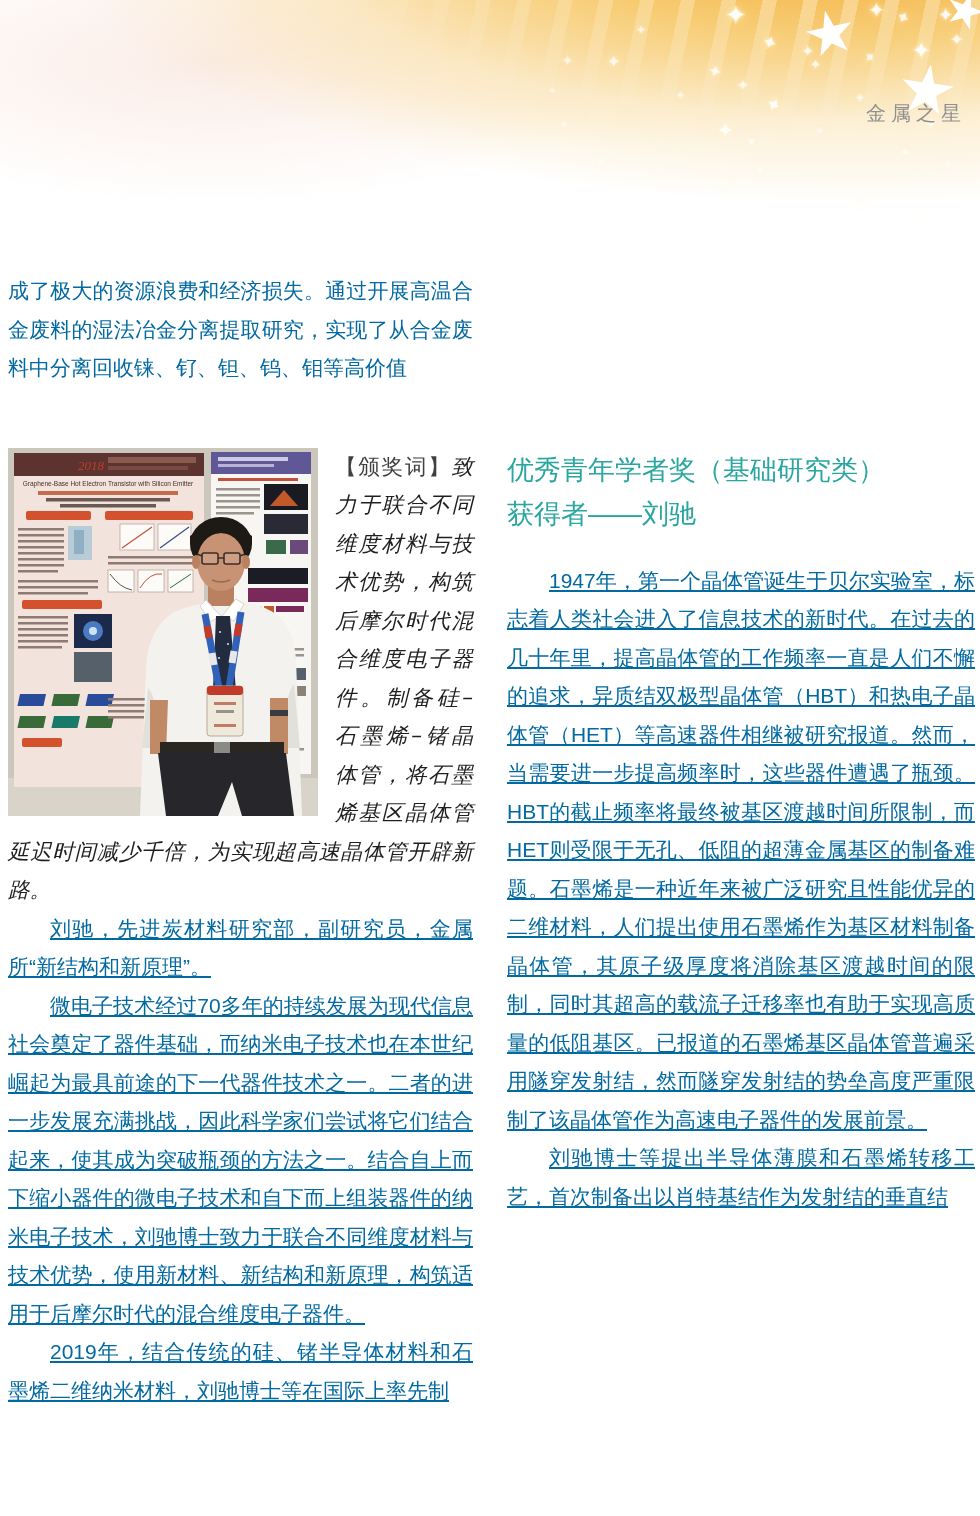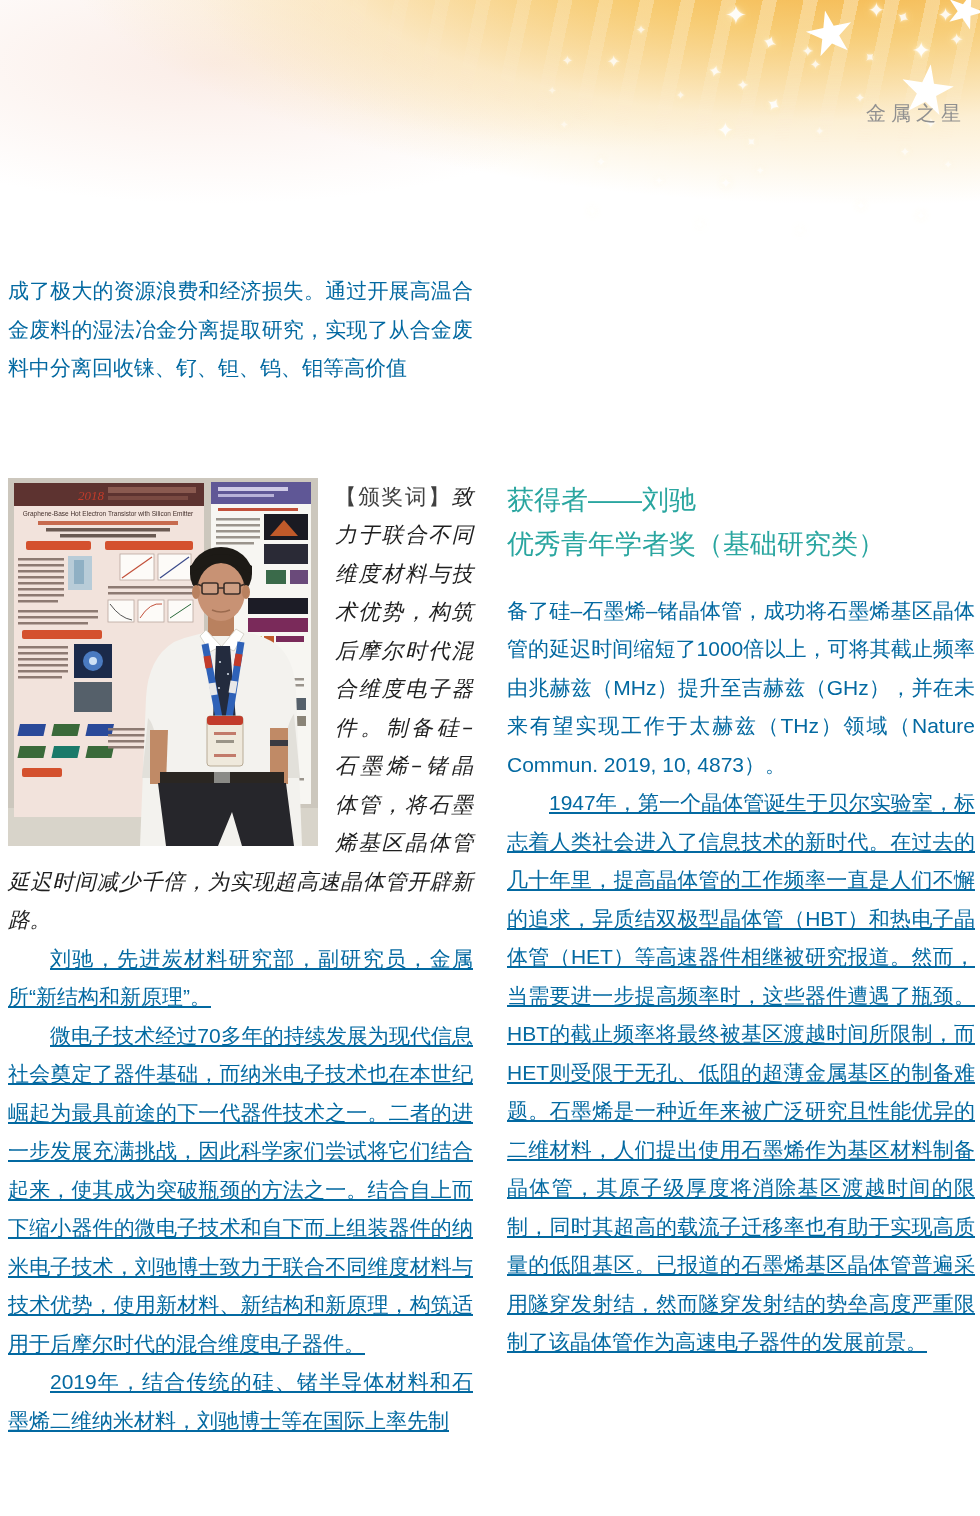--- a/index.html
+++ b/index.html
@@ -20,21 +20,21 @@
   .sparkle{position:absolute;color:#ffffff;
     text-shadow:0 0 8px rgba(255,240,190,0.95),0 0 3px #ffffff;line-height:1;}
   .star5{position:absolute;background:#ffffff;
     clip-path:polygon(50% 0%,61% 35%,98% 35%,68% 57%,79% 91%,50% 70%,21% 91%,32% 57%,2% 35%,39% 35%);
     filter:drop-shadow(0 0 7px rgba(255,255,255,0.9));}
   .watermark{position:absolute;top:100px;right:14px;font-size:20px;letter-spacing:5px;color:#909090;}
 
   
   .content{position:relative;padding:272px 5px 0 8px;}
   .grid{display:grid;grid-template-columns:465px 468px;column-gap:34px;}
-  .main-row{margin-top:90px;}
+  .main-row{margin-top:60px;}
   p{margin:0;}
   .body{font-size:21px;line-height:38.5px;text-align:justify;color:#0369a1;}
   .indent{text-indent:42px;text-decoration:underline;}
 
   
   .award-title{margin:0 0 26px 0;font-size:27px;line-height:44px;font-weight:500;color:#2aa6a0;}
   .award-title span{display:block;}
 
   
   .citation-wrap{overflow:visible;}
@@ -292,22 +292,22 @@
           <div class="clear"></div>
         </div>
 
         <p class="body indent">刘驰，先进炭材料研究部，副研究员，金属所“新结构和新原理”。</p>
         <p class="body indent">微电子技术经过70多年的持续发展为现代信息社会奠定了器件基础，而纳米电子技术也在本世纪崛起为最具前途的下一代器件技术之一。二者的进一步发展充满挑战，因此科学家们尝试将它们结合起来，使其成为突破瓶颈的方法之一。结合自上而下缩小器件的微电子技术和自下而上组装器件的纳米电子技术，刘驰博士致力于联合不同维度材料与技术优势，使用新材料、新结构和新原理，构筑适用于后摩尔时代的混合维度电子器件。</p>
         <p class="body indent">2019年，结合传统的硅、锗半导体材料和石墨烯二维纳米材料，刘驰博士等在国际上率先制</p>
       </div>
 
       <div>
         <h2 class="award-title">
+          <span>优秀青年学者奖（基础研究类）</span>
           <span>获得者——刘驰</span>
-          <span>优秀青年学者奖（基础研究类）</span>
         </h2>
-        <p class="body">备了硅–石墨烯–锗晶体管，成功将石墨烯基区晶体管的延迟时间缩短了1000倍以上，可将其截止频率由兆赫兹（MHz）提升至吉赫兹（GHz），并在未来有望实现工作于太赫兹（THz）领域（Nature Commun. 2019, 10, 4873）。</p>
         <p class="body indent">1947年，第一个晶体管诞生于贝尔实验室，标志着人类社会进入了信息技术的新时代。在过去的几十年里，提高晶体管的工作频率一直是人们不懈的追求，异质结双极型晶体管（HBT）和热电子晶体管（HET）等高速器件相继被研究报道。然而，当需要进一步提高频率时，这些器件遭遇了瓶颈。HBT的截止频率将最终被基区渡越时间所限制，而HET则受限于无孔、低阻的超薄金属基区的制备难题。石墨烯是一种近年来被广泛研究且性能优异的二维材料，人们提出使用石墨烯作为基区材料制备晶体管，其原子级厚度将消除基区渡越时间的限制，同时其超高的载流子迁移率也有助于实现高质量的低阻基区。已报道的石墨烯基区晶体管普遍采用隧穿发射结，然而隧穿发射结的势垒高度严重限制了该晶体管作为高速电子器件的发展前景。</p>
+        <p class="body indent">刘驰博士等提出半导体薄膜和石墨烯转移工艺，首次制备出以肖特基结作为发射结的垂直结</p>
       </div>
 
     </div>
   </div>
 </div>
 
 </body></html>

